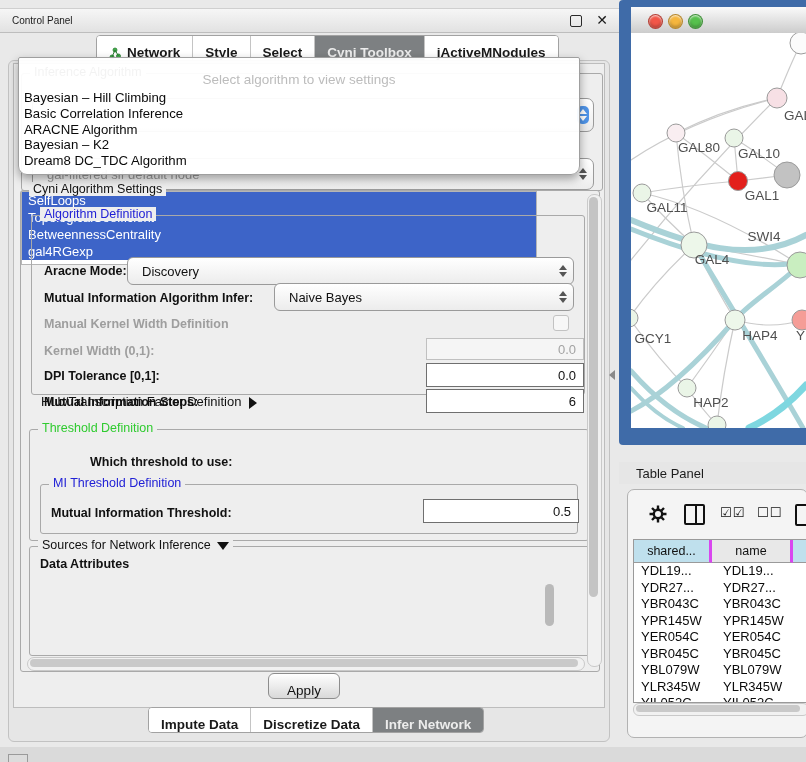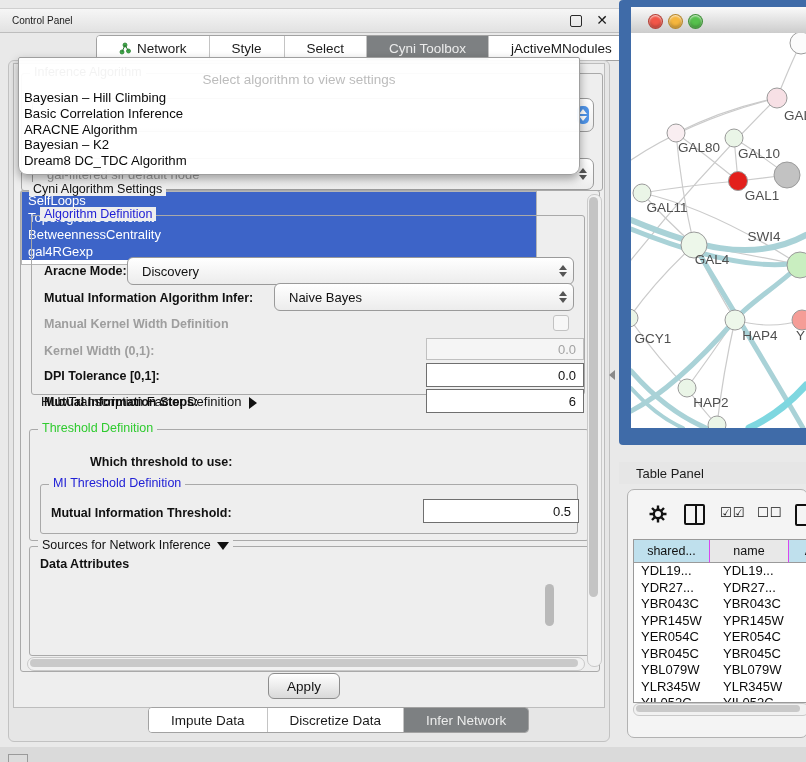--- a/index.html
+++ b/index.html
@@ -7,21 +7,21 @@
        font-family:"Liberation Sans","DejaVu Sans",sans-serif;color:#111;-webkit-font-smoothing:antialiased}
   .abs{position:absolute}
   
   #cp-titlebar{left:0;top:8px;width:620px;height:23px;background:linear-gradient(#f6f6f6,#e2e2e2);
        border-top:1px solid #cfcfcf;border-bottom:1px solid #bdbdbd;display:flex;align-items:center}
   #cp-title{font-size:10px;margin-left:12px;color:#1c1c1c}
   #cp-float{position:absolute;right:38px;top:6px;width:10px;height:10px;border:1.5px solid #2a2a2a;border-radius:2px}
   #cp-close{position:absolute;right:12px;top:3px;font-size:14px;font-weight:bold;color:#1a1a1a}
   
   .tabstrip{display:flex;border:1px solid #a2a2a2;border-radius:4px;overflow:hidden;background:#fff;height:24px}
-  .tabstrip .tab{display:flex;align-items:center;padding:0 22px;font-size:13.5px;font-weight:normal;color:#1a1a1a;
+  .tabstrip .tab{display:flex;align-items:flex-end;padding:0 12px;font-size:13.5px;font-weight:bold;color:#1a1a1a;
        border-right:1px solid #c4c4c4;background:#fff}
   .tabstrip .tab:last-child{border-right:none}
   .tabstrip .tab.sel{background:#7d8082;color:#ececec}
   #top-tabs{left:96px;top:35px}
   #bottom-tabs{left:148px;top:707px}
   
   #cp-body{left:8px;top:60px;width:600px;height:680px;background:#e6e6e6;border:1px solid #c2c2c2;border-radius:6px}
   #cp-inner{left:13px;top:63px;width:590px;height:643px;background:#eeeeee;border:1px solid #bdbdbd}
   
   .group{position:absolute;border:1px solid #a9a9a9;border-radius:3px}
@@ -51,40 +51,40 @@
   .algo-item{font-size:13.2px;line-height:15.8px;padding-left:5px;color:#0a0a0a;white-space:nowrap}
   .algo-item.sel{font-weight:normal}
   
   #attr-list{left:42px;top:581px;width:514px;height:72px;background:#fff;border:1px solid #b5b5b5;overflow:hidden}
   .attr-item{height:17px;line-height:17px;background:#3d64c8;color:#fff;font-size:13px;padding-left:6px;white-space:nowrap}
   
   .track{position:absolute;background:#f1f1f1;border:1px solid #c9c9c9;border-radius:7px}
   .thumb{position:absolute;background:#c4c4c4;border-radius:5px}
   
   .btn{position:absolute;background:linear-gradient(#ffffff,#d9d9d9);border:1px solid #8d8d8d;border-radius:6px;
-       font-size:13.5px;display:flex;align-items:center;justify-content:center;color:#111}
+       font-size:13.5px;display:flex;align-items:flex-end;justify-content:center;color:#111}
   
   .tri-right{display:inline-block;width:0;height:0;border-top:6px solid transparent;border-bottom:6px solid transparent;border-left:8px solid #111;vertical-align:middle;margin-left:8px}
   .tri-down{display:inline-block;width:0;height:0;border-left:6px solid transparent;border-right:6px solid transparent;border-top:8px solid #111;vertical-align:middle;margin-left:6px}
   
   #net-frame{left:619px;top:0;width:187px;height:445px;background:#3f6ba8;border-radius:4px 0 0 4px;overflow:hidden}
   #net-win{position:absolute;left:12px;top:7px;width:175px;height:421px;background:#fff}
   #net-titlebar{position:absolute;left:0;top:0;width:175px;height:26px;background:linear-gradient(#fafafa,#cccccc);border-bottom:1px solid #8e8e8e}
   .light{position:absolute;top:7px;width:13px;height:13px;border-radius:50%;box-shadow:inset 0 1px 2px rgba(255,255,255,.8), inset 0 -2px 3px rgba(0,0,0,.25);border:1px solid rgba(0,0,0,.25)}
   #net-canvas{position:absolute;left:0;top:26px;width:175px;height:395px;background:#fff;overflow:hidden}
   
   #splitter-arrow{left:609px;top:370px;width:0;height:0;border-top:5px solid transparent;border-bottom:5px solid transparent;border-right:6px solid #8a8a8a}
   
   #tp-titlebar{left:619px;top:462px;width:187px;height:22px;background:#e6e6e6;display:flex;align-items:center}
   #tp-title{font-size:13px;margin-left:17px;color:#1c1c1c}
   #tp-card{left:627px;top:489px;width:179px;height:247px;background:#f4f4f4;border:1px solid #b2b2b2;border-radius:7px;overflow:hidden}
   .tb-icon{position:absolute;top:14px}
   #tbl{position:absolute;left:5px;top:49px;width:174px;height:162px;border:1px solid #9a9a9a;overflow:hidden;background:#fff}
   .hrow{display:flex;height:23px}
-  .hcell{border-right:1px solid #d946ef;border-bottom:1px solid #9a9a9a;font-size:12.5px;display:flex;align-items:center;justify-content:center;color:#111;flex:none;overflow:hidden}
+  .hcell{border-right:3px solid #d946ef;border-bottom:1px solid #9a9a9a;font-size:12.5px;display:flex;align-items:center;justify-content:center;color:#111;flex:none;overflow:hidden}
   .hcell.hl{background:#bfe0ed}
   .hcell.plain{background:#e8e8e8}
   .drow{display:flex;height:16.5px}
   .dcell{flex:none;font-size:13px;line-height:16.5px;padding-left:7px;white-space:nowrap;overflow:hidden;color:#0a0a0a}
   svg text{font-family:"Liberation Sans","DejaVu Sans",sans-serif}
   #bottom-band{left:0;top:747px;width:806px;height:15px;background:#dadada}
   #bottom-mini-btn{left:8px;top:754px;width:18px;height:10px;background:#dcdcdc;border:1px solid #9a9a9a}
 </style>
 </head>
 <body>

